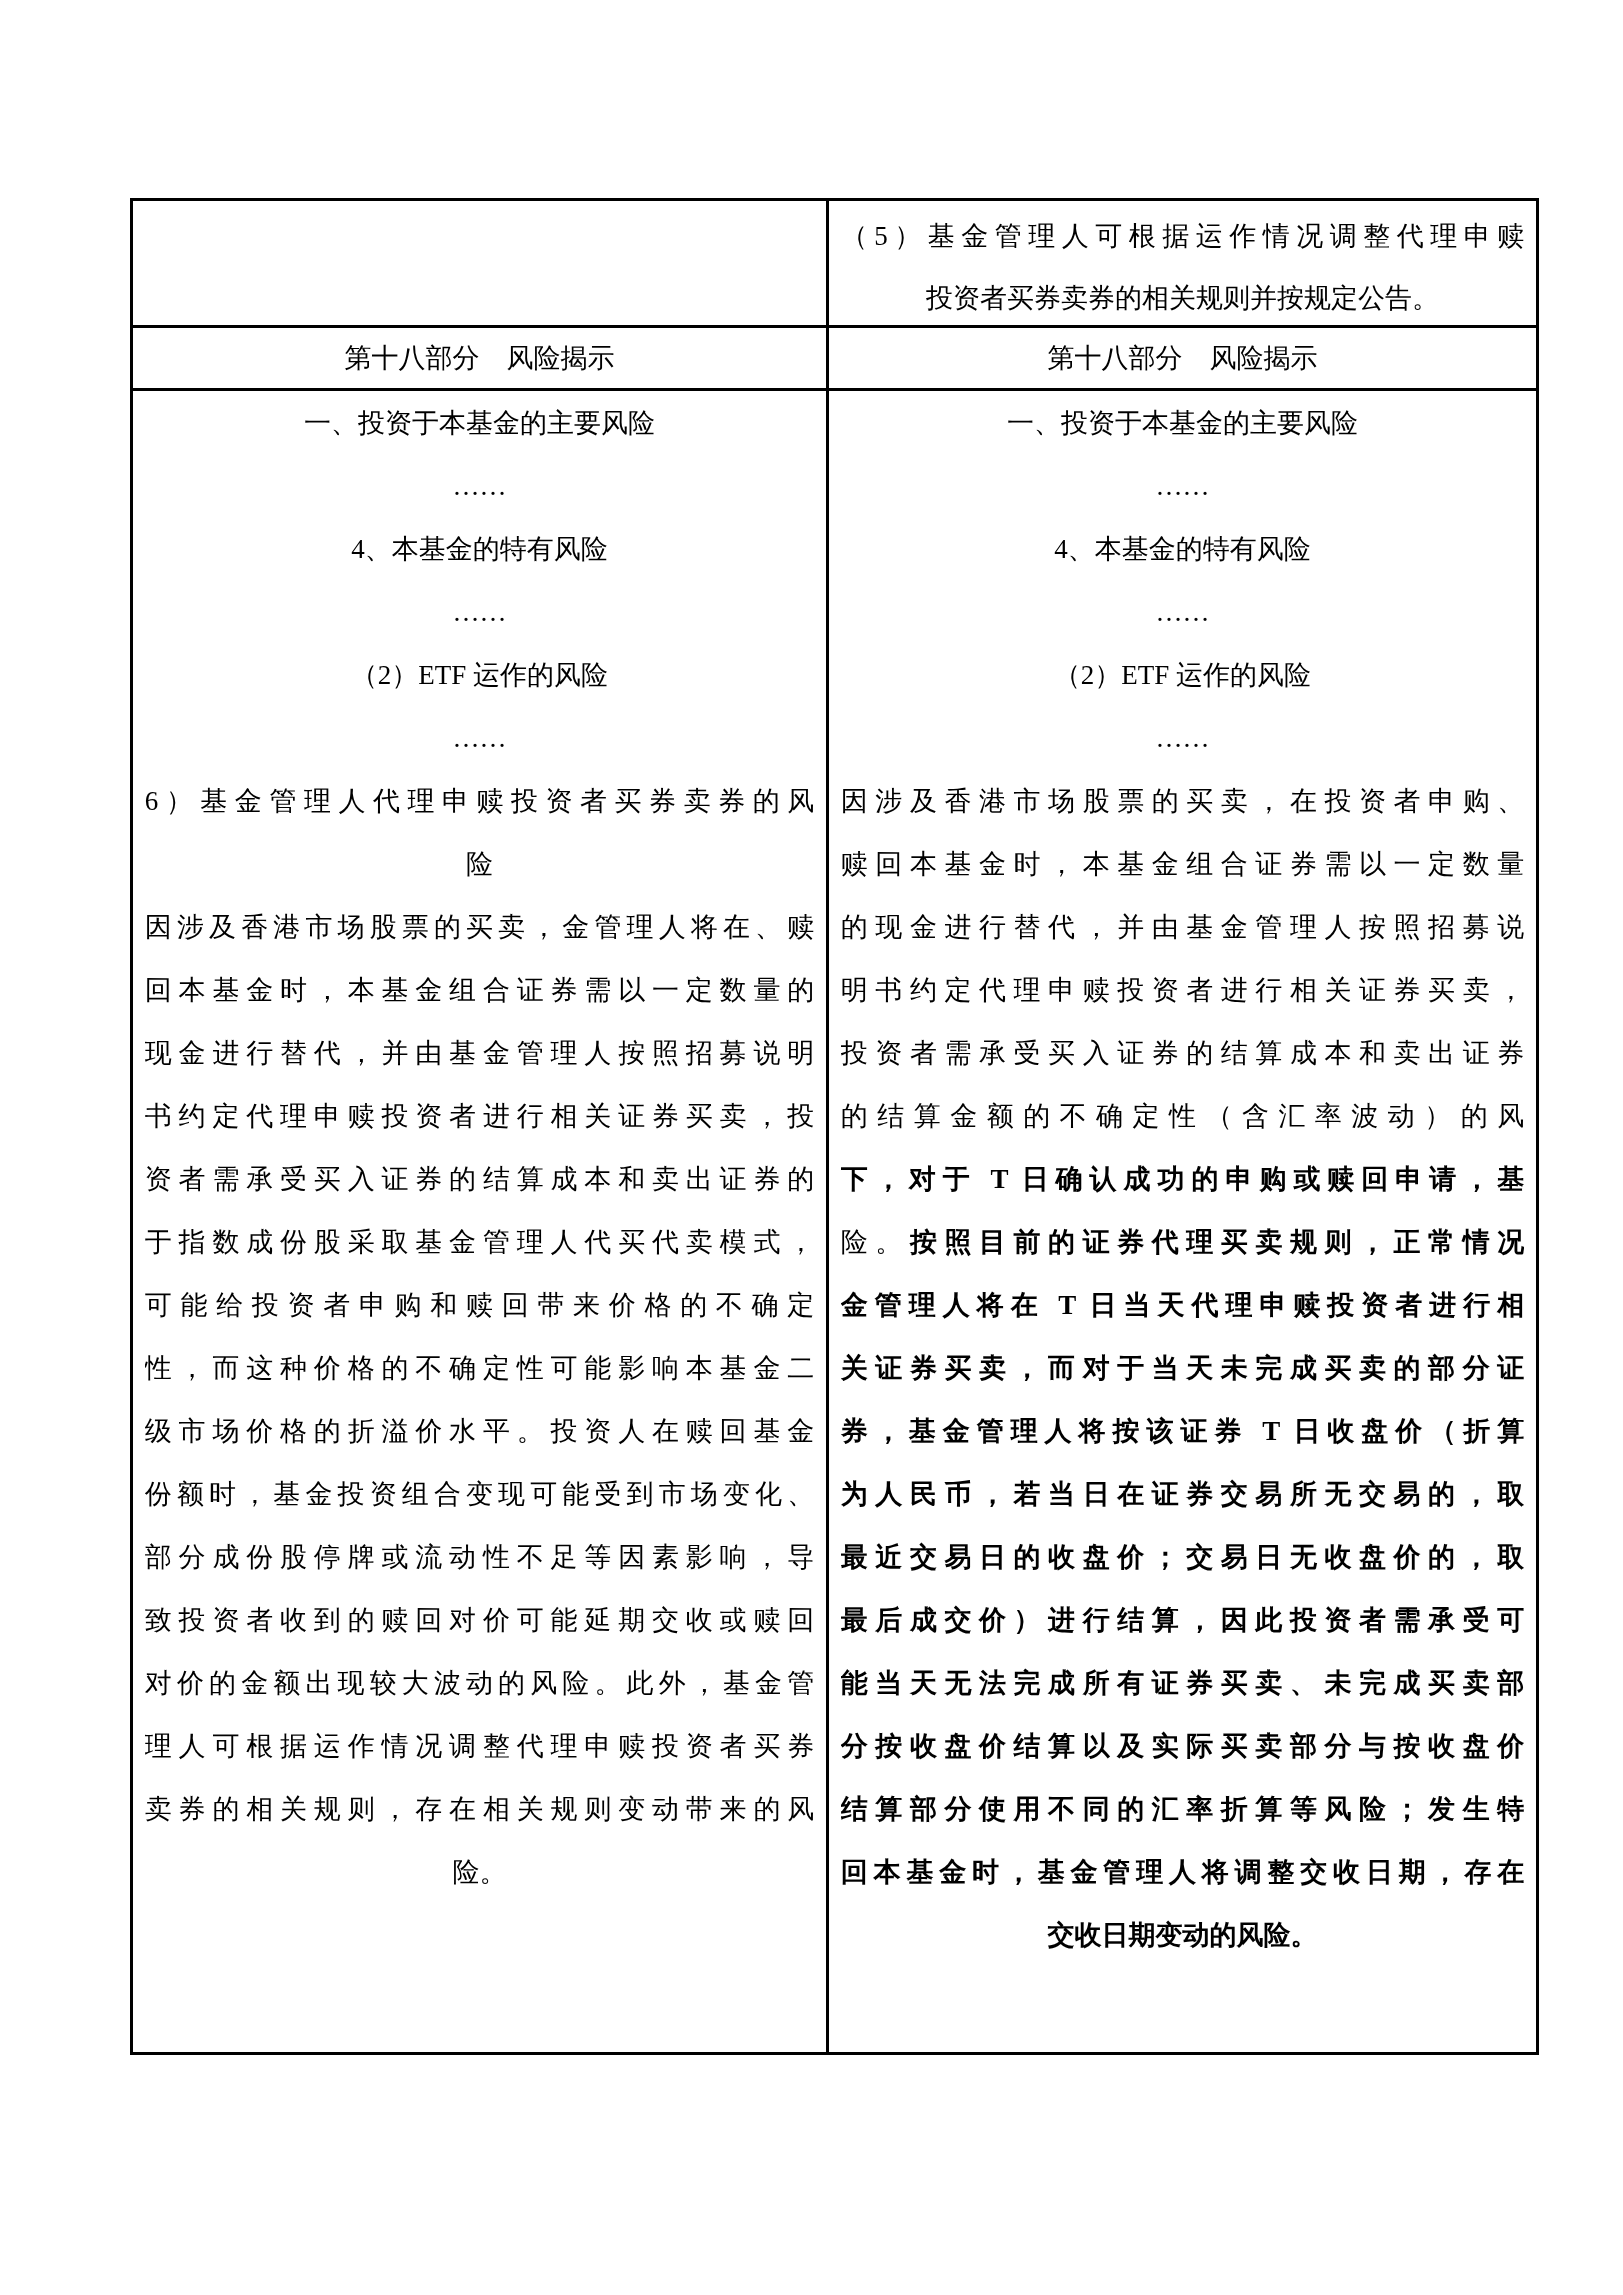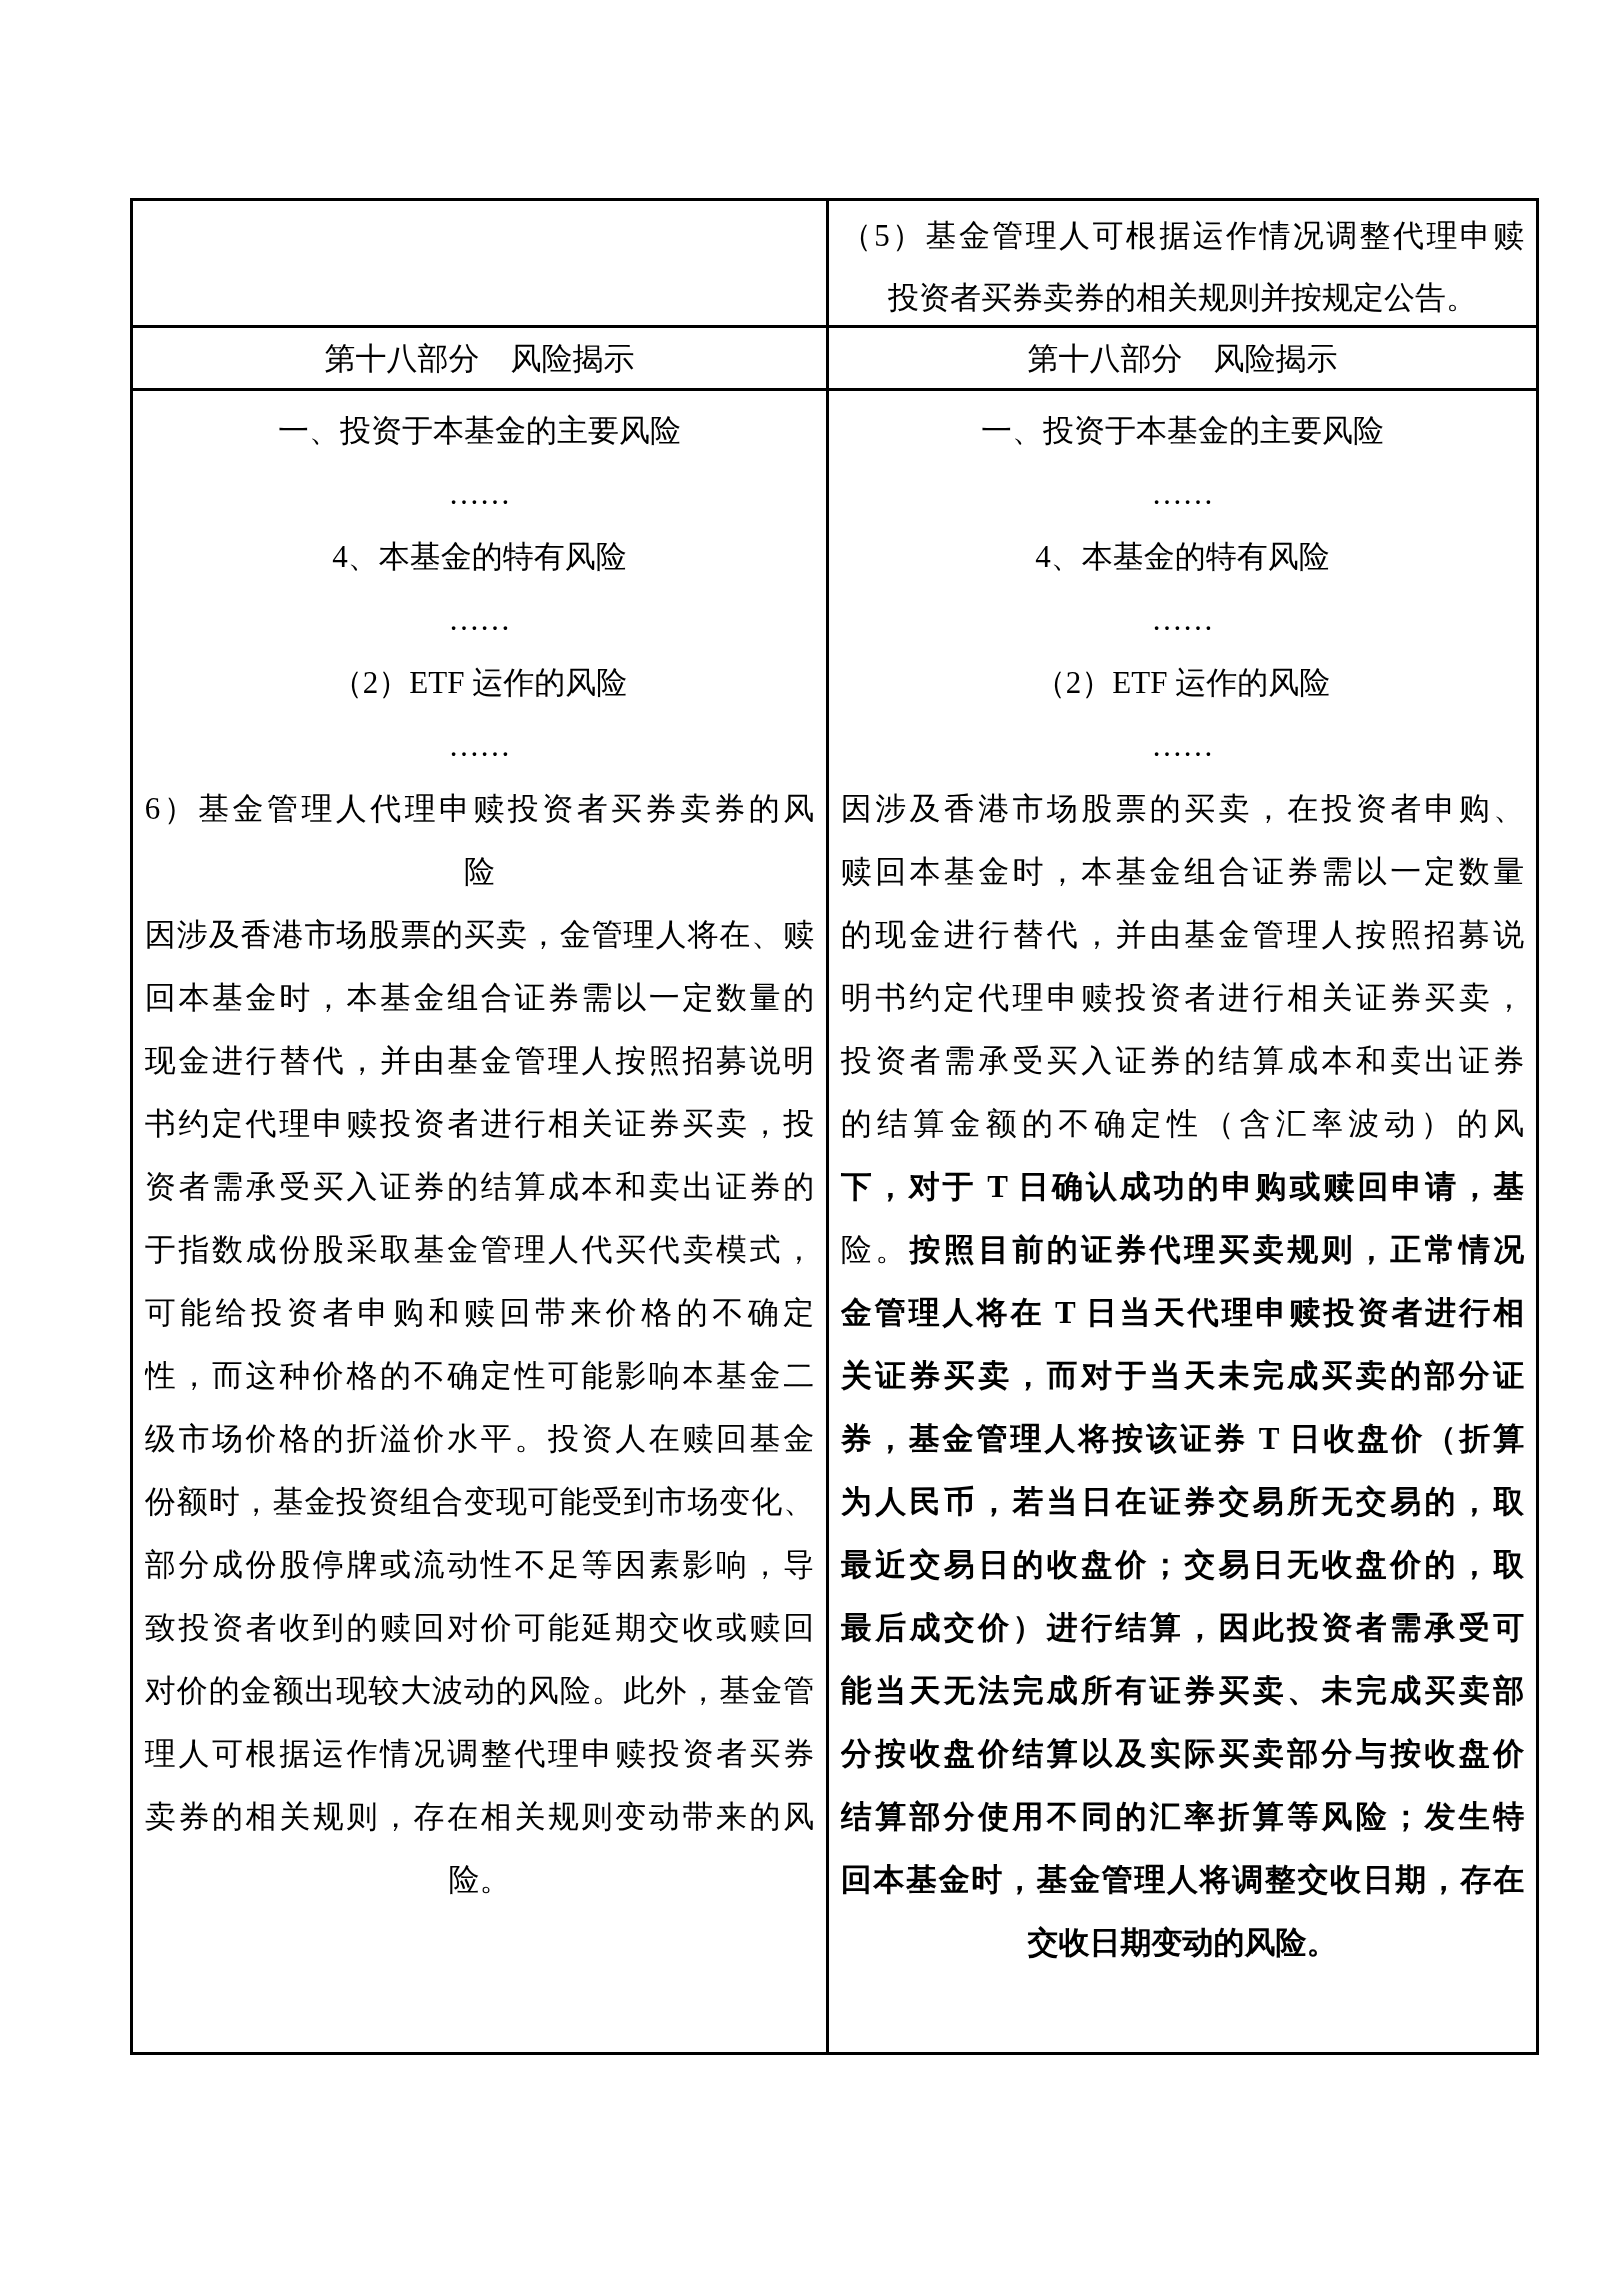--- a/index.html
+++ b/index.html
@@ -26,38 +26,38 @@
     box-sizing: border-box;
     display: grid;
     grid-template-columns: 696px 707px;
     grid-template-rows: 127px 63px 1661px;
     background: #ffffff;
   }
   .cell {
     box-sizing: border-box;
     overflow: hidden;
     padding: 0 11.8px;
-    font-size: 31px;
+    font-size: 27px;
     line-height: 63px;
   }
   .colL { border-right: 3.3px solid #000000; }
   .rowA, .rowB { border-bottom: 3.3px solid #000000; }
 
   .rowA { padding-top: 3.9px; }
   .rowA .line { line-height: 62px; height: 62px; }
 
   .hdr {
     display: flex;
     align-items: center;
     justify-content: center;
     text-align: center;
     padding: 0;
   }
 
-  .rowC { padding-top: 8px; }
+  .rowC { padding-top: 1px; }
   .rowC.colL .line { line-height: 63px; height: 63px; }
   .rowC.colR .line { line-height: 63px; height: 63px; }
 
   .line {
     white-space: nowrap;
     overflow: hidden;
     text-align: center;
   }
   .line.j {
     white-space: normal;

